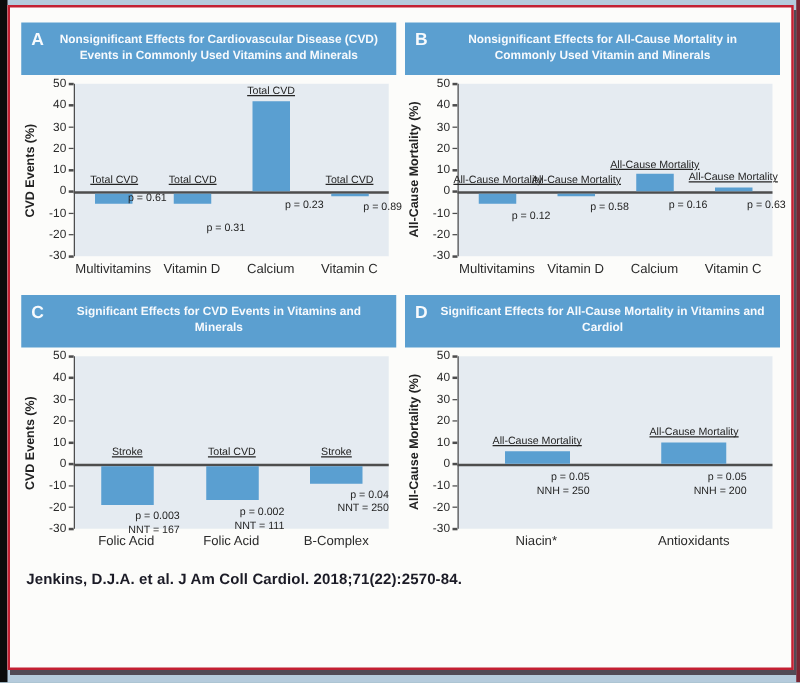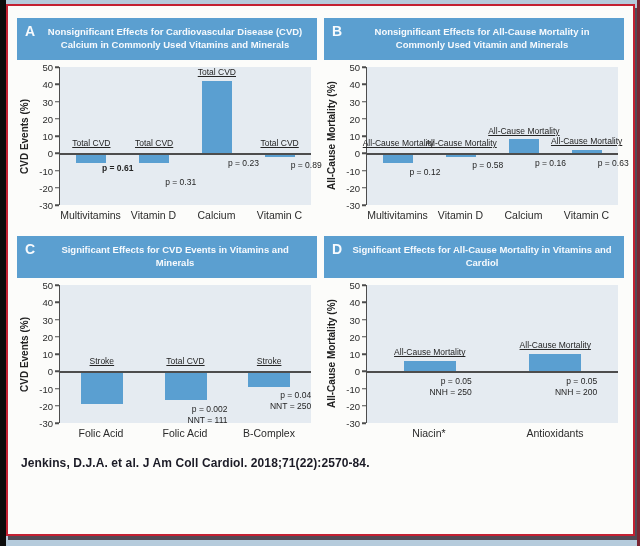--- a/index.html
+++ b/index.html
@@ -75,21 +75,21 @@
   <div class="right-strip"></div>
 
   <div class="card">
 
 
     <div class="panels">
 
       <section class="panel">
         <div class="panel-header">
           <span class="panel-letter">A</span>
-          <span class="panel-title">Nonsignificant Effects for Cardiovascular Disease (CVD) Calcium in Commonly Used Vitamins and Minerals</span>
+          <span class="panel-title">Nonsignificant Effects for Cardiovascular Disease (CVD) Events in Commonly Used Vitamins and Minerals</span>
         </div>
         <div class="chart">
             <div class="ytitle">CVD Events (%)</div>
             <div class="chart-main">
               <div class="plot-row">
                 <div class="ticks">
                   <div class="tick-label" style="top: 0px;">50</div>
                   <div class="tick-mark" style="top: 0px;"></div>
                   <div class="tick-label" style="top: 17.25px;">40</div>
                   <div class="tick-mark" style="top: 17.25px;"></div>
@@ -105,21 +105,21 @@
                   <div class="tick-mark" style="top: 103.5px;"></div>
                   <div class="tick-label" style="top: 120.75px;">-20</div>
                   <div class="tick-mark" style="top: 120.75px;"></div>
                   <div class="tick-label" style="top: 138px;">-30</div>
                   <div class="tick-mark" style="top: 138px;"></div>
                 </div>
                 <div class="plot">
                   <div class="zero-line" style="top: 86.25px;"></div>
                   <div class="bar" style="width: 30px; left: calc(12.5% - 15px); top: 87.85px; height: 8.625px;"></div>
                   <div class="bar-name" style="left: 12.5%; bottom: 56.75px;">Total CVD</div>
-                  <div class="bar-stat" style="left: 12.5%; top: 96px; font-weight: bold;">p = 0.61</div>
+                  <div class="bar-stat" style="left: 12.5%; top: 86px;">p = 0.61</div>
                   <div class="bar" style="width: 30px; left: calc(37.5% - 15px); top: 87.85px; height: 8.625px;"></div>
                   <div class="bar-name" style="left: 37.5%; bottom: 56.75px;">Total CVD</div>
                   <div class="bar-stat" style="left: 37.5%; top: 110px;">p = 0.31</div>
                   <div class="bar" style="width: 30px; left: calc(62.5% - 15px); top: 13.8px; height: 72.45px;"></div>
                   <div class="bar-name" style="left: 62.5%; bottom: 127.2px;">Total CVD</div>
                   <div class="bar-stat" style="left: 62.5%; top: 91.25px;">p = 0.23</div>
                   <div class="bar" style="width: 30px; left: calc(87.5% - 15px); top: 87.85px; height: 1.725px;"></div>
                   <div class="bar-name" style="left: 87.5%; bottom: 56.75px;">Total CVD</div>
                   <div class="bar-stat" style="left: 87.5%; top: 92.975px;">p = 0.89</div>
                 </div>
@@ -215,20 +215,21 @@
                   <div class="tick-mark" style="top: 103.5px;"></div>
                   <div class="tick-label" style="top: 120.75px;">-20</div>
                   <div class="tick-mark" style="top: 120.75px;"></div>
                   <div class="tick-label" style="top: 138px;">-30</div>
                   <div class="tick-mark" style="top: 138px;"></div>
                 </div>
                 <div class="plot">
                   <div class="zero-line" style="top: 86.25px;"></div>
                   <div class="bar" style="width: 42px; left: calc(16.6667% - 21px); top: 87.85px; height: 31.05px;"></div>
                   <div class="bar-name" style="left: 16.6667%; bottom: 56.75px;">Stroke</div>
+                  <div class="bar-stat" style="left: 16.6667%; top: 122.3px;">p = 0.003<br>NNT = 167</div>
                   <div class="bar" style="width: 42px; left: calc(50% - 21px); top: 87.85px; height: 27.6px;"></div>
                   <div class="bar-name" style="left: 50%; bottom: 56.75px;">Total CVD</div>
                   <div class="bar-stat" style="left: 50%; top: 118.85px;">p = 0.002<br>NNT = 111</div>
                   <div class="bar" style="width: 42px; left: calc(83.3333% - 21px); top: 87.85px; height: 13.8px;"></div>
                   <div class="bar-name" style="left: 83.3333%; bottom: 56.75px;">Stroke</div>
                   <div class="bar-stat" style="left: 83.3333%; top: 105.05px;">p = 0.04<br>NNT = 250</div>
                 </div>
               </div>
               <div class="cats">
                 <div class="cat">Folic Acid</div>

